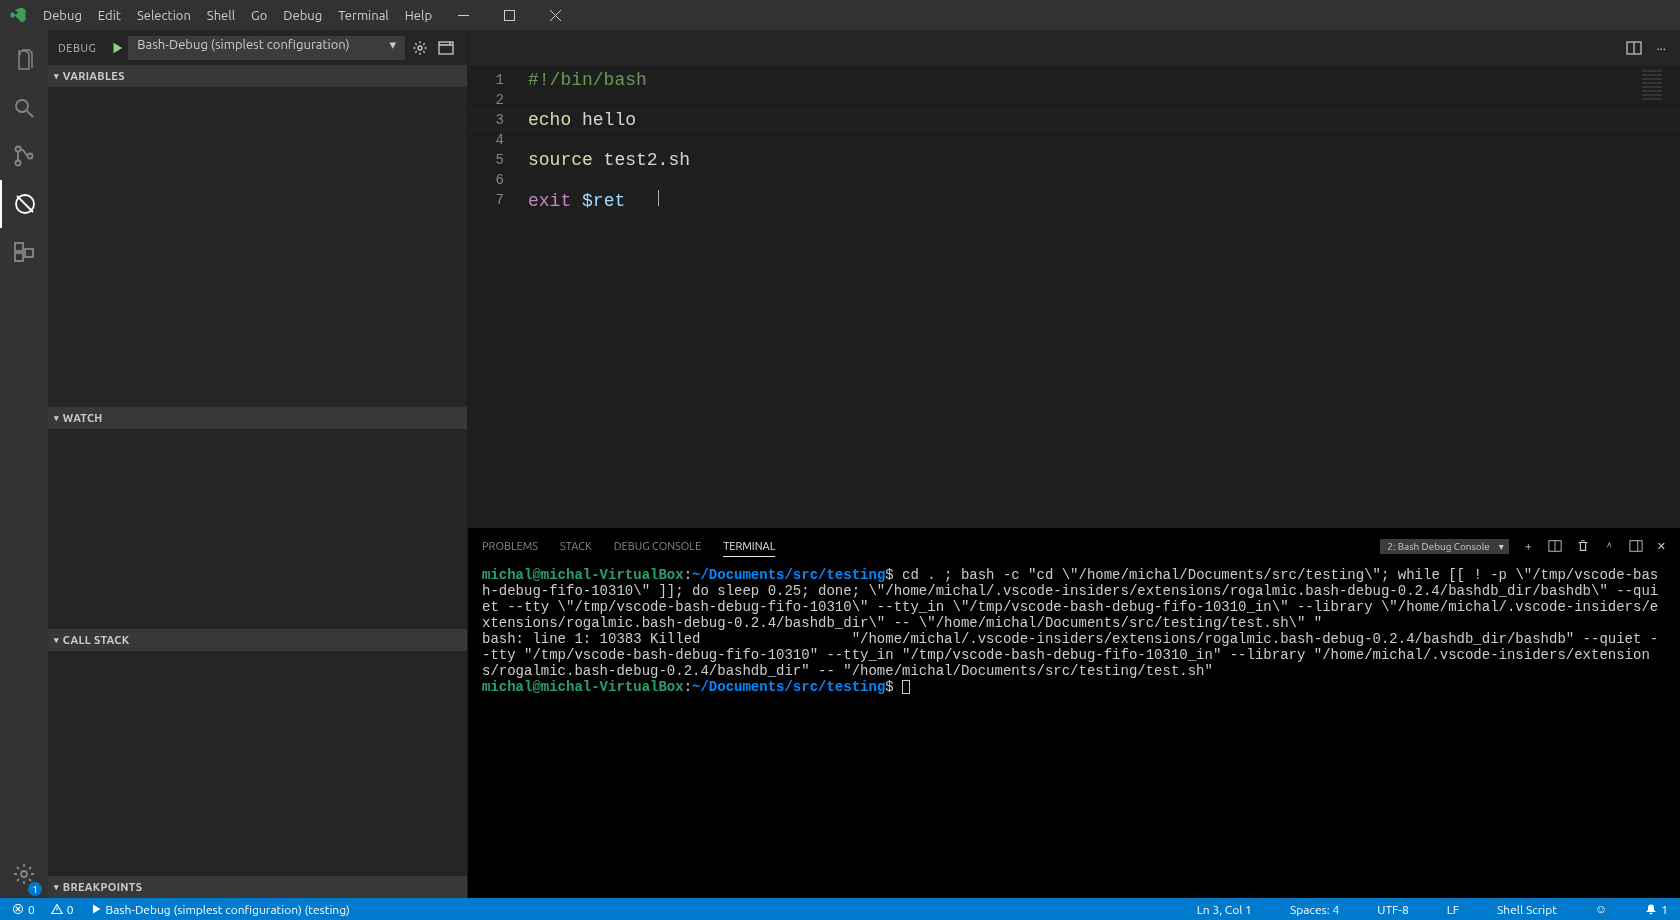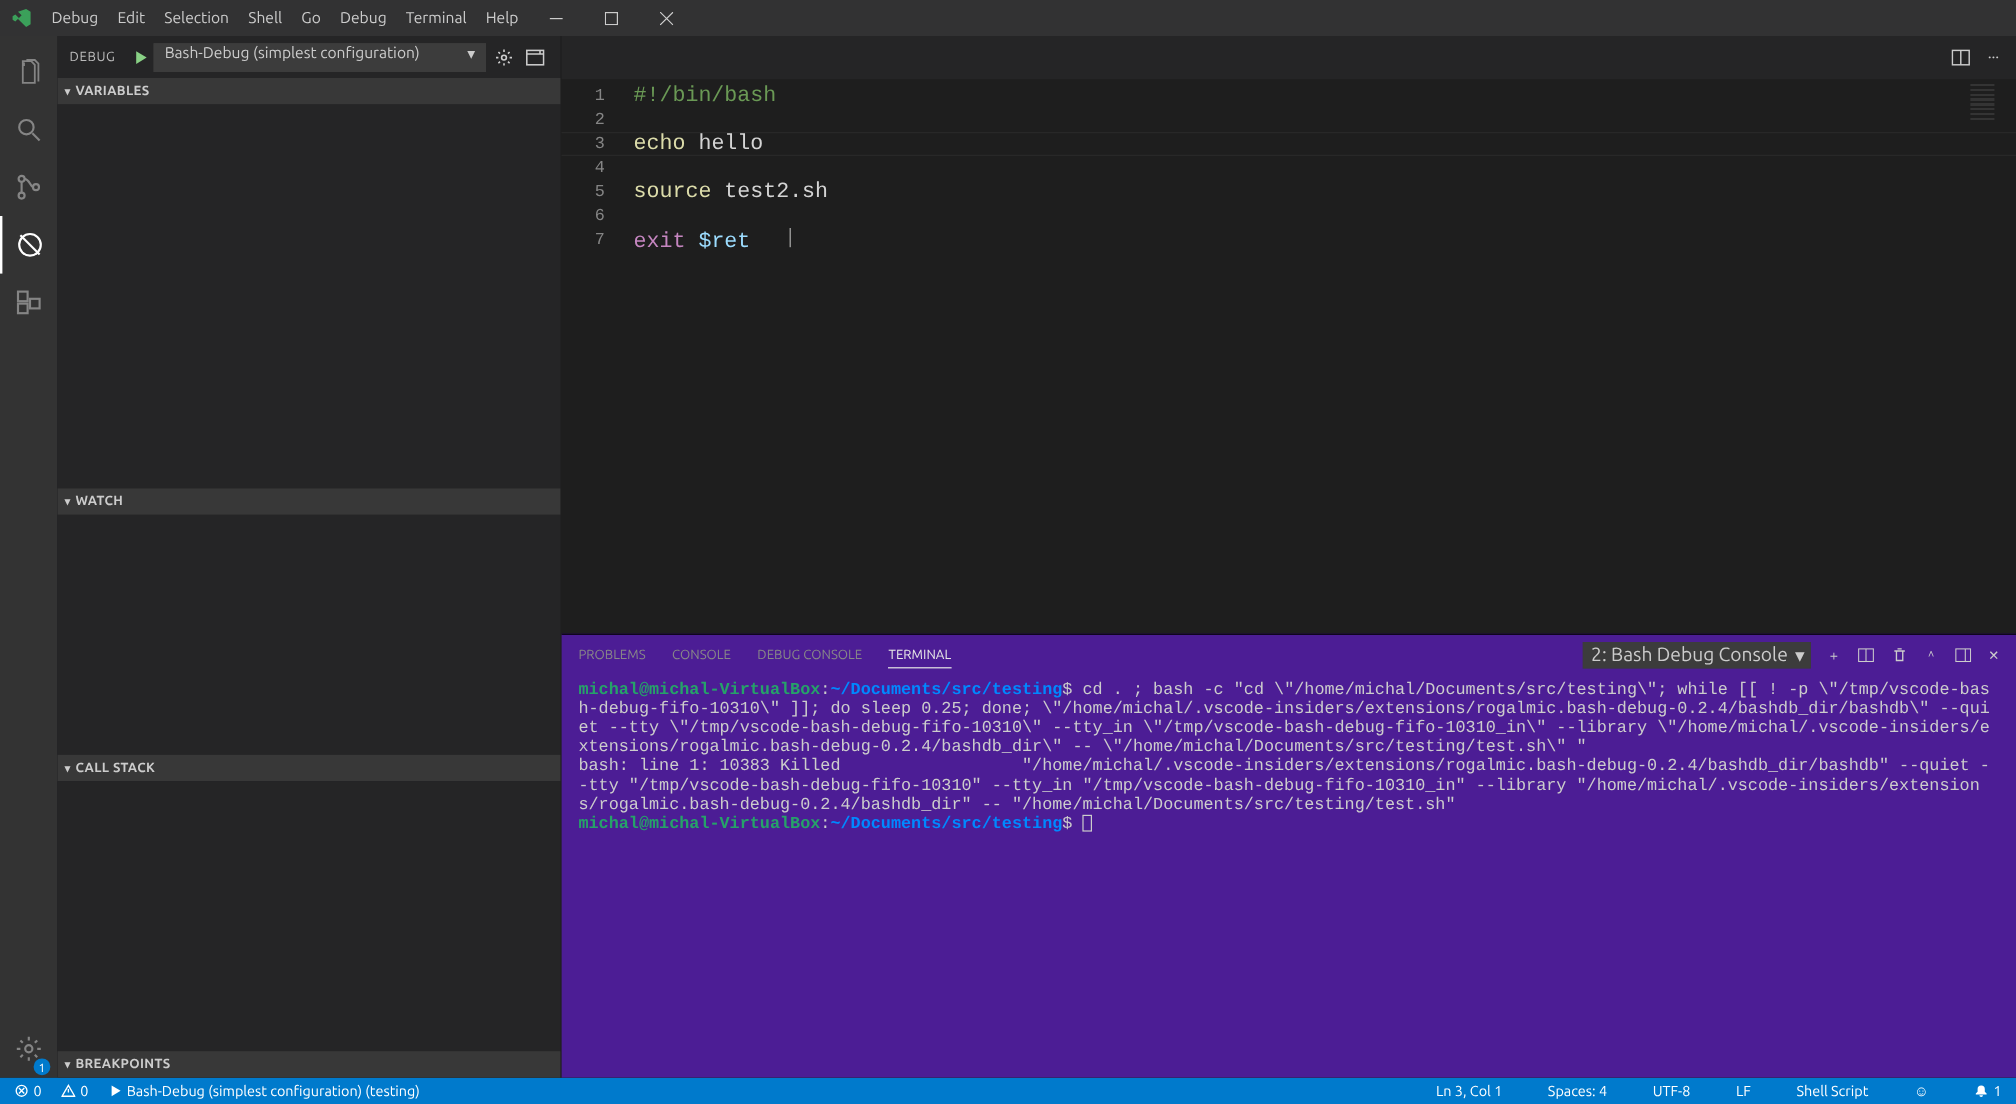--- a/index.html
+++ b/index.html
@@ -35,26 +35,26 @@
   .tab .ficon { width:14px; height:14px; background:#6a9955; border-radius:2px; display:inline-block;}
   .tab .close { margin-left:auto; color:#ccc;}
   .tabbar .right-actions { margin-left:auto; display:flex; align-items:center; gap:14px; padding-right:14px; color:#ccc;}
   .code-container { position:relative; flex:1; display:flex; }
   .gutter { width:50px; padding-top:4px; text-align:right; color:#858585; font-family: 'Consolas','Courier New',monospace; font-size:14px; line-height:20px;}
   .gutter div { padding-right:14px;}
   .code { flex:1; padding:4px 0 0 10px; font-family:'Consolas','Courier New',monospace; font-size:18px; line-height:20px; white-space:pre; position:relative;}
   .minimap { position:absolute; top:4px; right:18px; width:20px; height:30px; background:repeating-linear-gradient(#555 0 2px, transparent 2px 4px); opacity:0.4;}
   .hl { position:absolute; left:0; right:0; height:20px; border-top:1px solid #282828; border-bottom:1px solid #282828;}
   
-  .panel { height:370px; border-top:1px solid #000; background:#4c1d95; display:flex; flex-direction:column;}
+  .panel { height:370px; border-top:1px solid #000; background:#000000; display:flex; flex-direction:column;}
   .panel-tabs { height:34px; display:flex; align-items:center; padding:0 14px; gap:22px; color:#888; font-size:11px;}
   .panel-tabs .ptab.active { color:#e7e7e7; border-bottom:1px solid #e7e7e7;}
   .panel-tabs .ptab { padding:4px 0;}
   .panel-tabs .right { margin-left:auto; display:flex; align-items:center; gap:14px; color:#ccc;}
-  .panel-tabs .sel { background:#3c3c3c; border:1px solid #3c3c3c; padding:1px 18px 1px 6px; color:#ccc; position:relative; font-size:16px;}
+  .panel-tabs .sel { background:#3c3c3c; border:1px solid #3c3c3c; padding:1px 18px 1px 6px; color:#ccc; position:relative; font-size:10px;}
   .panel-tabs .sel:after { content:"▾"; position:absolute; right:4px;}
   .term-body { flex:1; padding:4px 14px; font-family:'Consolas','Courier New',monospace; font-size:14px; line-height:16px; color:#ccc; white-space:pre-wrap; word-break:break-all; overflow:hidden;}
   .tg { color:#26a269;} .tb { color:#08f;} .tw { color:#ccc;}
   
   .statusbar { height:22px; background:#007acc; color:#fff; display:flex; align-items:center; font-size:12px; padding:0 8px; gap:8px;}
   .statusbar .sb-item { display:flex; align-items:center; gap:4px; padding:0 4px;}
   .statusbar .right { margin-left:auto; display:flex; gap:30px;}
   svg { display:block;}
   .badge { position:absolute; bottom:2px; right:6px; background:#007acc; color:#fff; border-radius:8px; font-size:10px; min-width:14px; height:14px; display:flex; align-items:center; justify-content:center;}
   .act { position:relative;}
@@ -212,21 +212,21 @@
           <div>7</div>
         </div>
       <div class="code" id="code"><div><span style="color: rgb(106, 153, 85);">#!/bin/bash</span></div><div>&nbsp;</div><div><span style="color: rgb(220, 220, 170);">echo</span><span style="color: rgb(212, 212, 212);"> hello</span></div><div>&nbsp;</div><div><span style="color: rgb(220, 220, 170);">source</span><span style="color: rgb(212, 212, 212);"> test2.sh</span></div><div>&nbsp;</div><div><span style="color: rgb(197, 134, 192);">exit</span><span style="color: rgb(212, 212, 212);"> </span><span style="color: rgb(156, 220, 254);">$ret</span><span>   </span><span style="border-left: 1px solid rgb(174, 175, 173); height: 16px; display: inline-block;"></span></div></div>
       <div class="minimap"></div>
     </div>
 
     <div class="panel">
       <div class="panel-tabs">
         <div id="ptabs" style="display:flex; gap:22px;">
             <div class="ptab">PROBLEMS</div>
-            <div class="ptab">CONSOLE</div>
+            <div class="ptab">STACK</div>
             <div class="ptab">DEBUG CONSOLE</div>
             <div class="ptab active">TERMINAL</div>
           </div>
         <div class="right">
           <span class="sel">2: Bash Debug Console</span>
           <span>＋</span>
           <span>
               <svg width="14" height="14" viewBox="0 0 16 16" fill="none" stroke="#ccc">
                 <rect x="1" y="2" width="14" height="12"></rect>
                 <path d="M8 2v12"></path>

